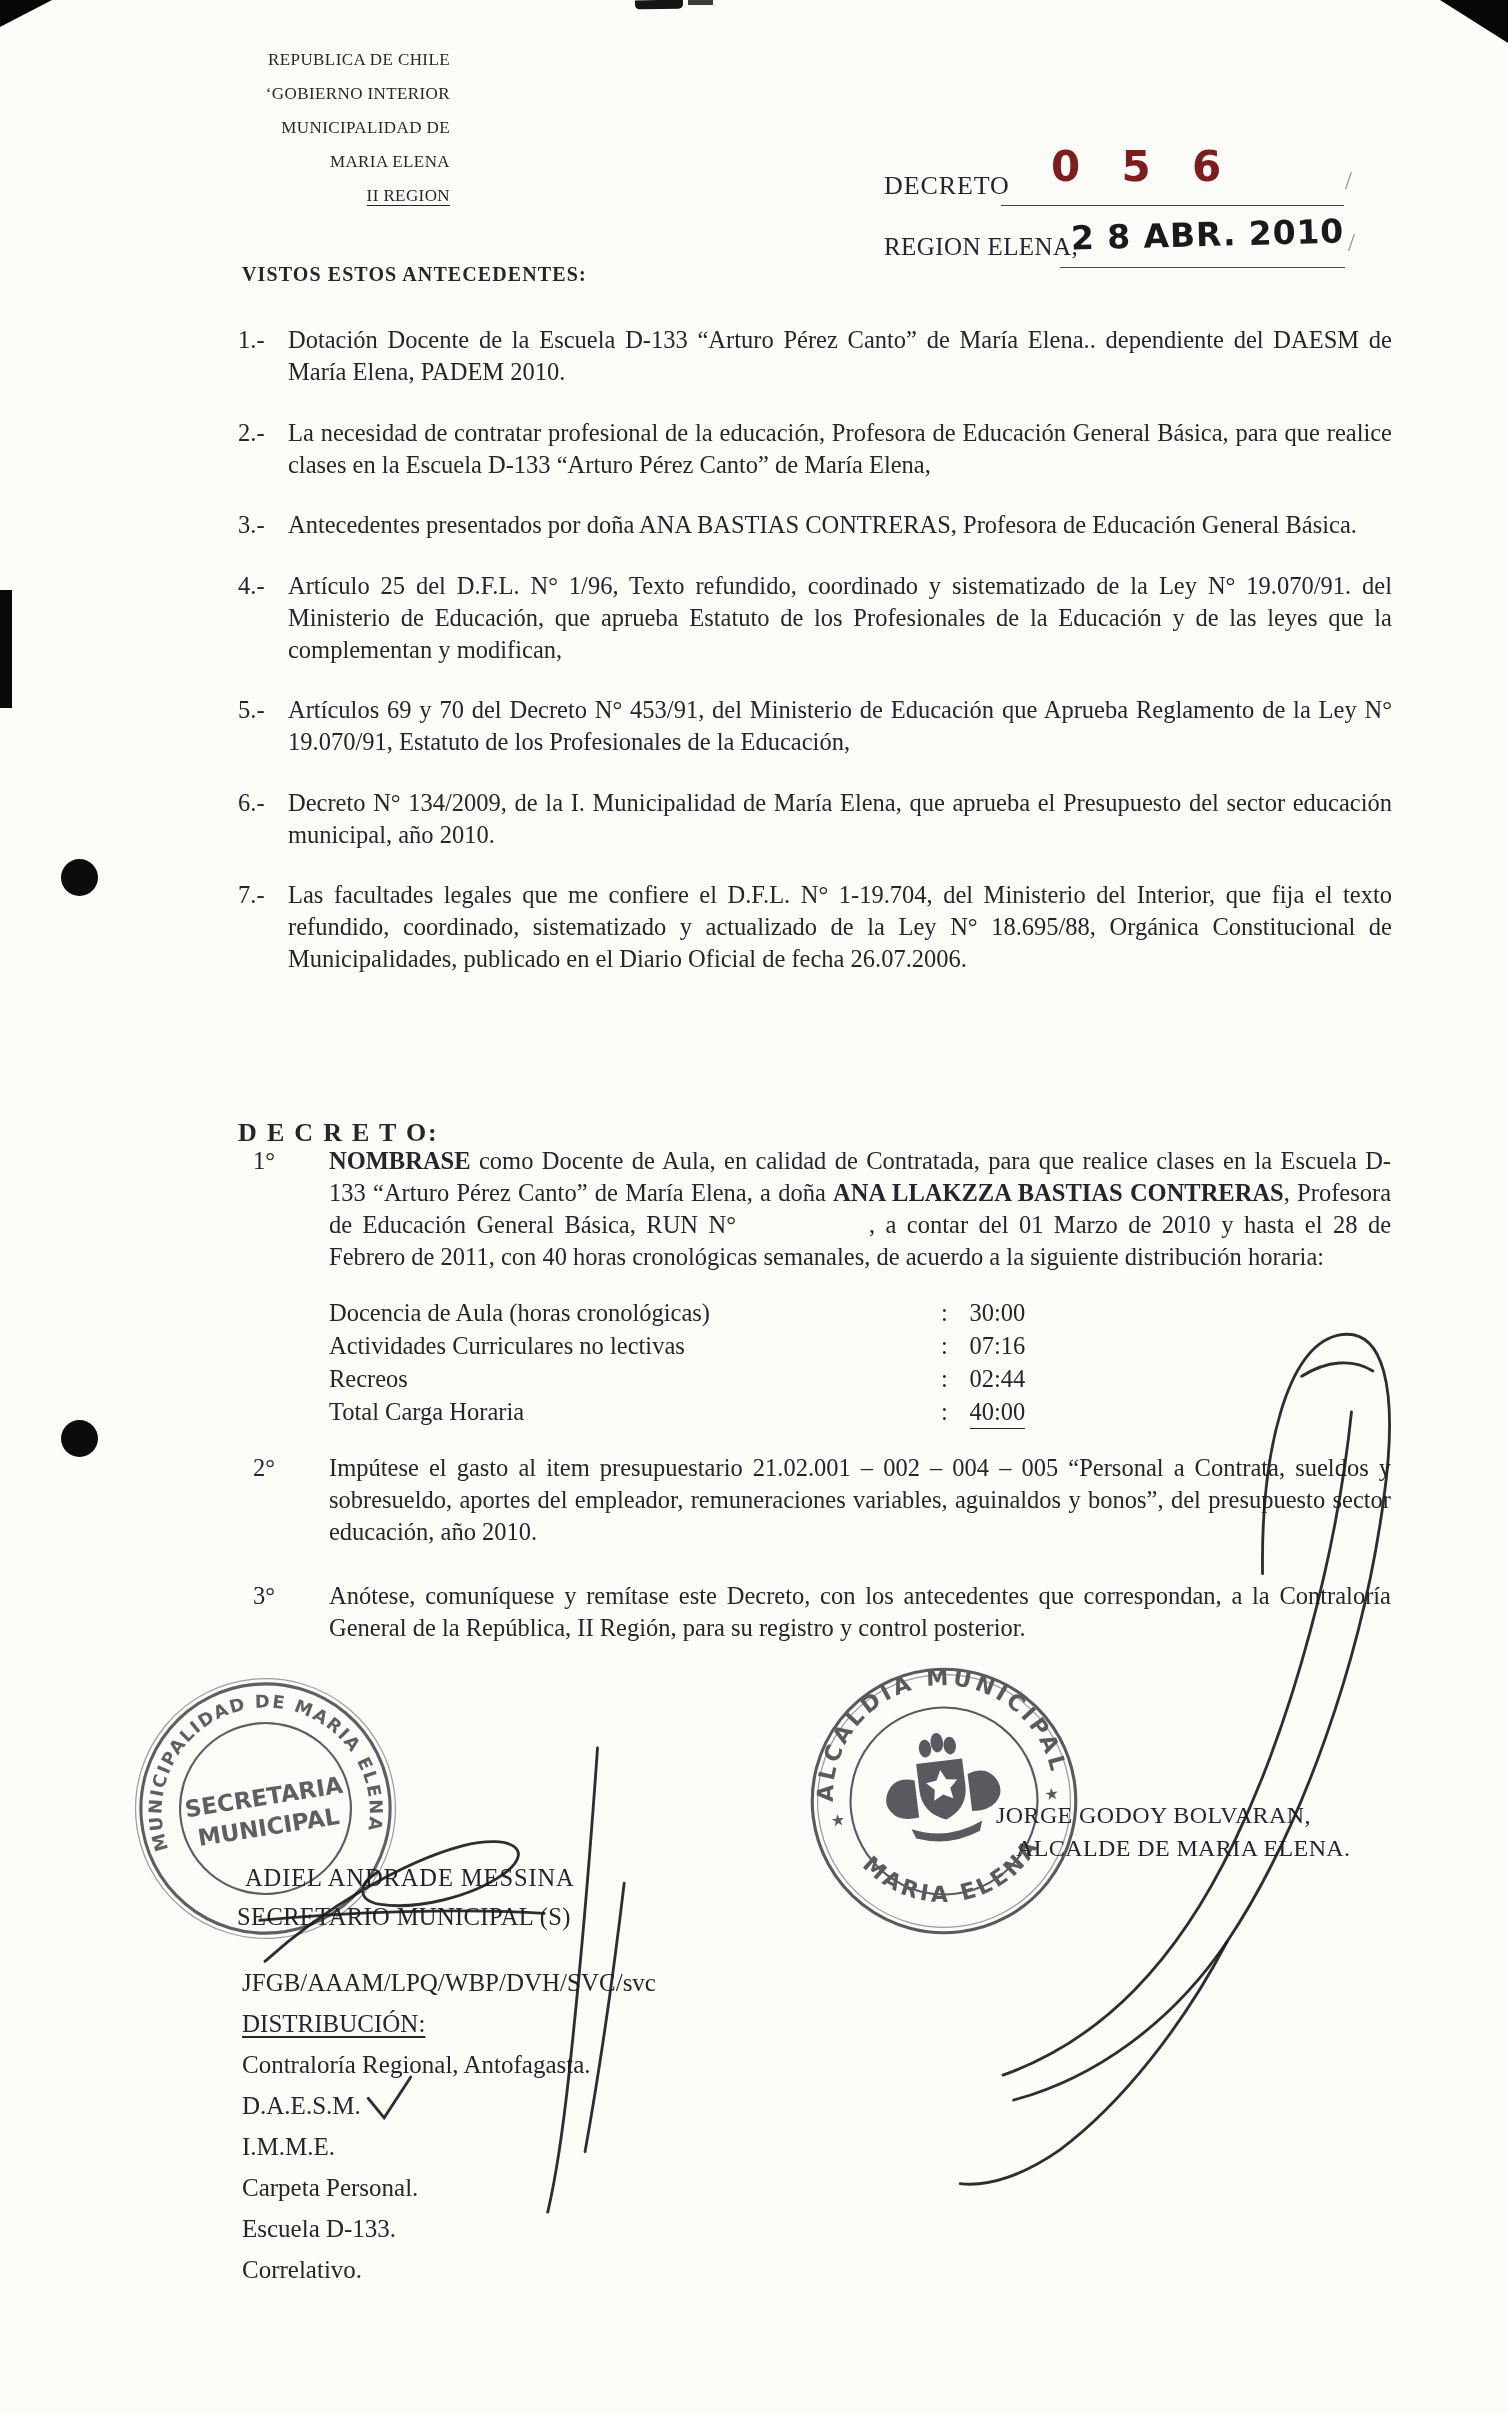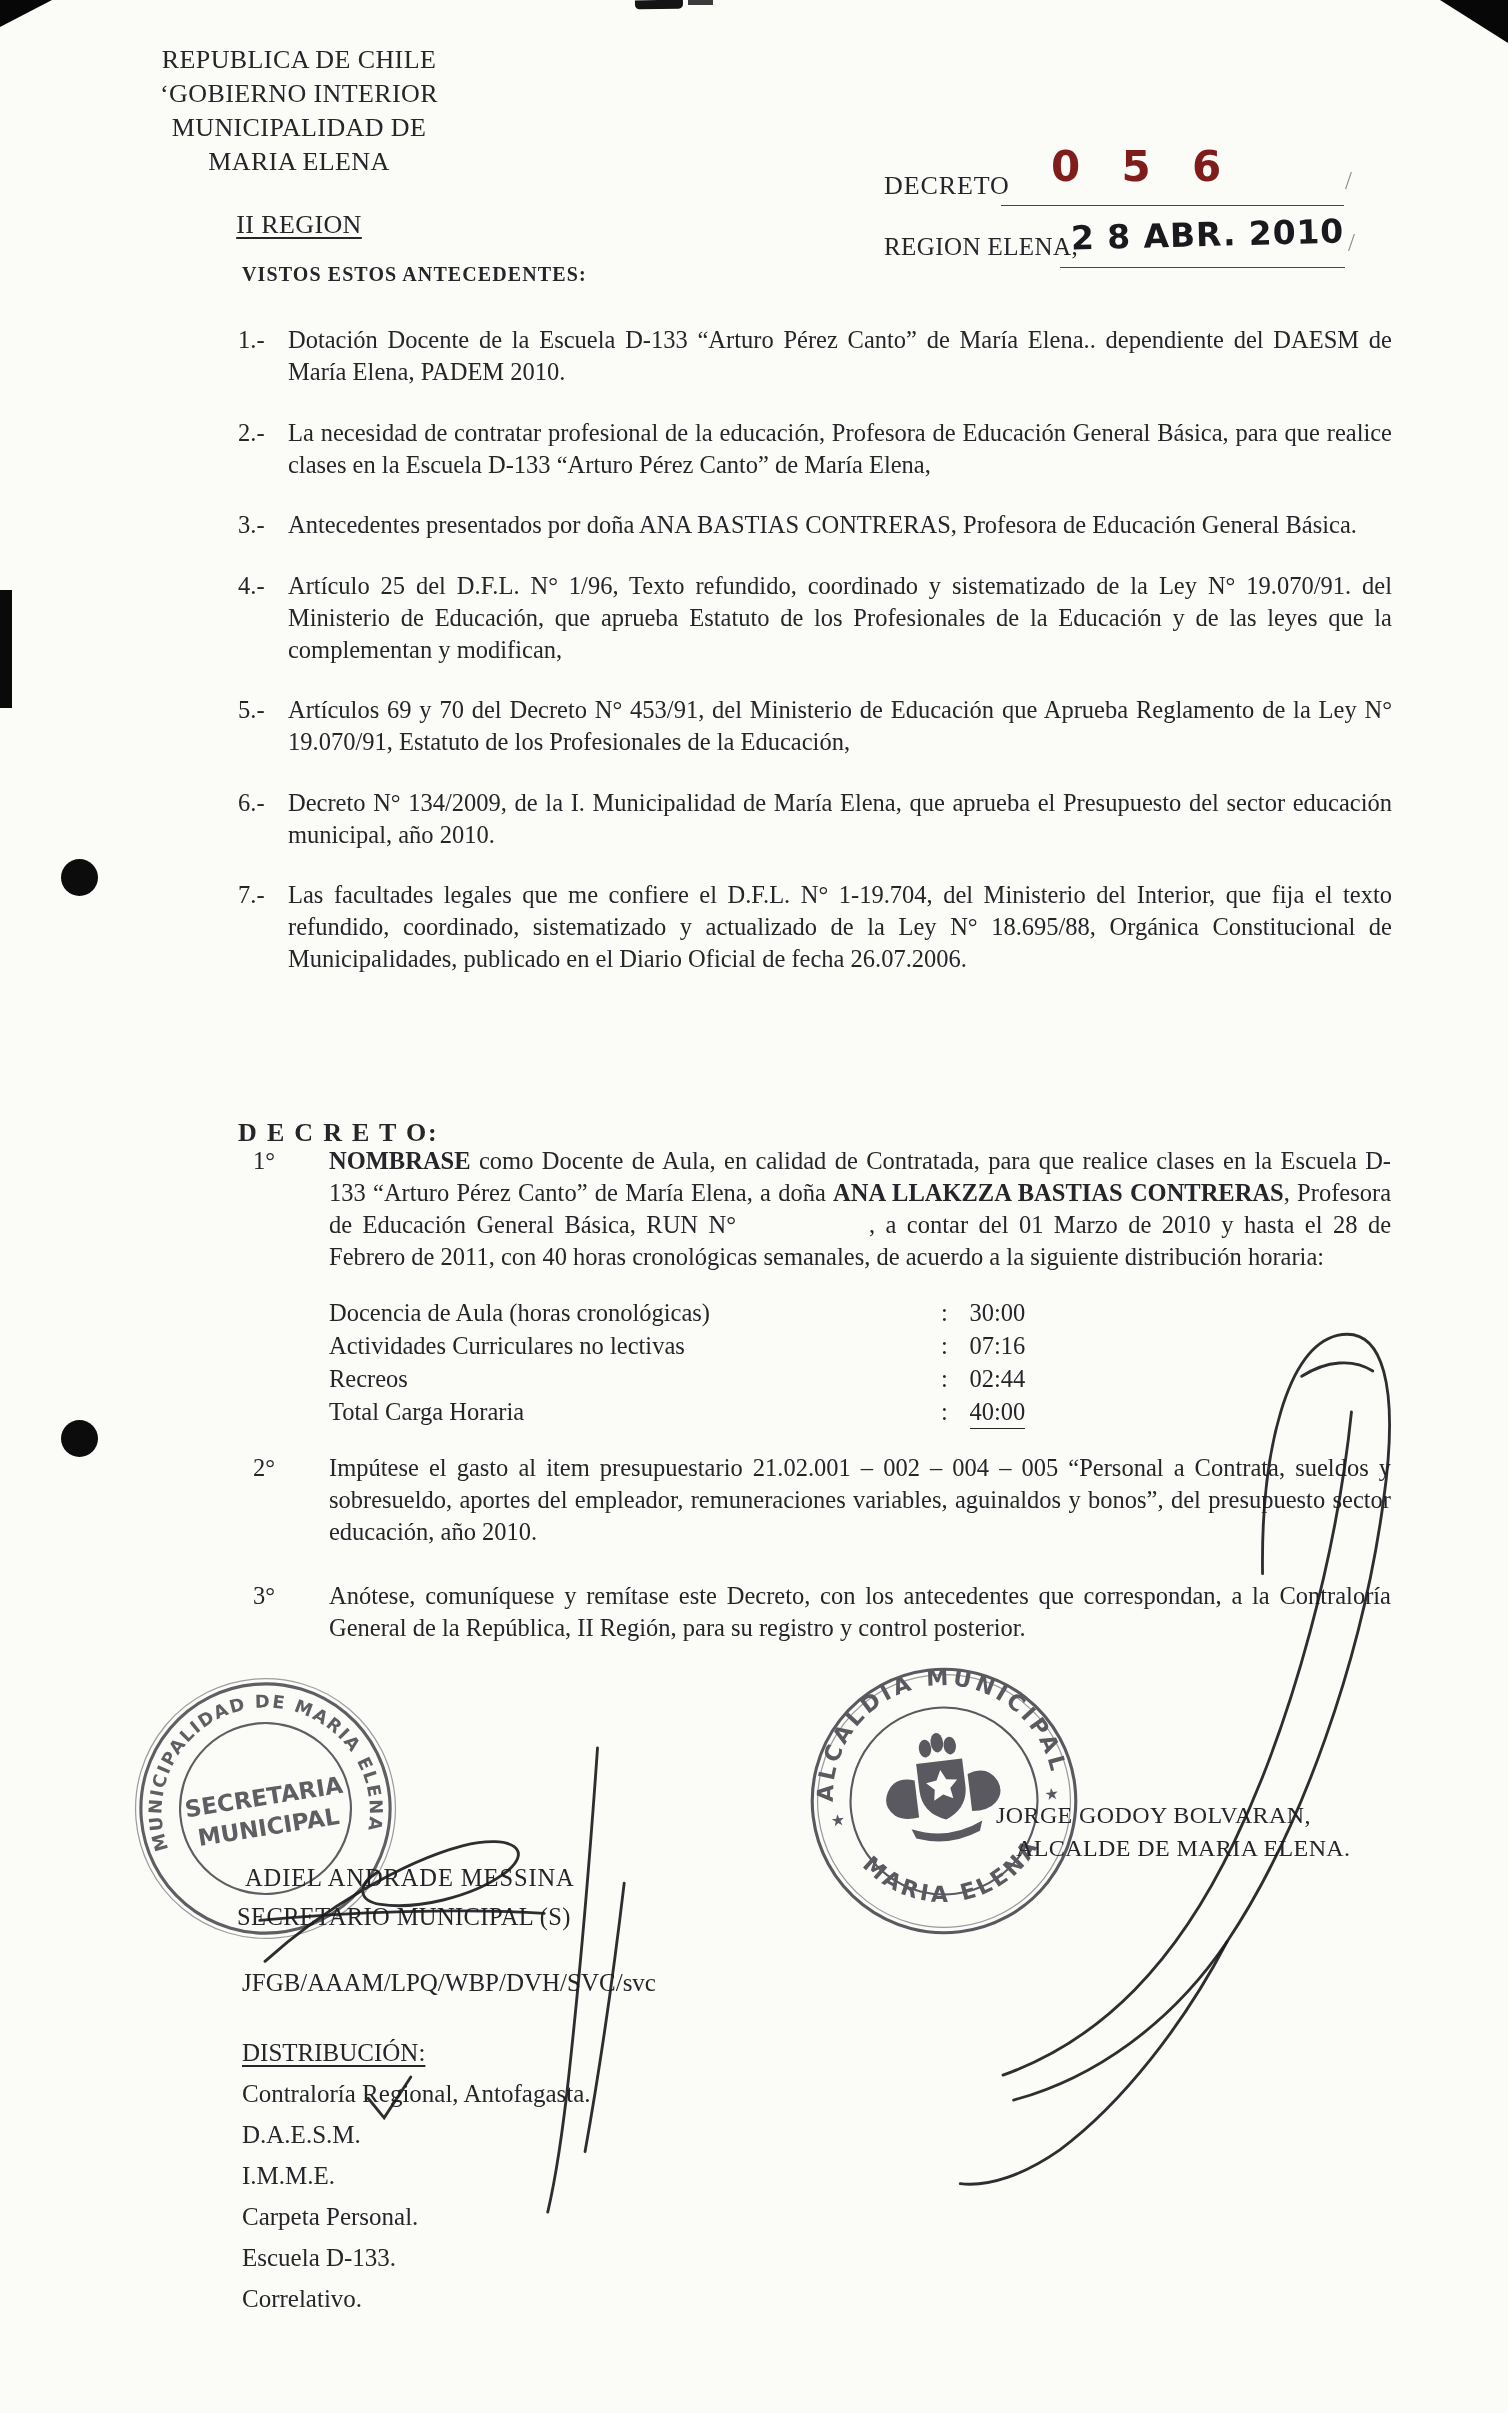--- a/index.html
+++ b/index.html
@@ -13,23 +13,23 @@
   .corner-tr { position:absolute; right:0; top:0; width:68px; height:43px; background:#070707;
                clip-path:polygon(0 0,100% 0,100% 100%); }
   .top-smudge1 { position:absolute; left:635px; top:0; width:48px; height:9px; background:#141414;
                  border-radius:0 0 4.4px 4.4px; transform:rotate(-1deg); }
   .top-smudge2 { position:absolute; left:688px; top:0; width:25px; height:5.3px; background:#3a3a3a; }
   .edge-bar { position:absolute; left:0; top:590px; width:11.6px; height:118px; background:#0a0a0a; }
   .hole { position:absolute; left:61px; width:37px; height:37px; border-radius:50%; background:#0c0c0c; }
   .hole1 { top:859px; } .hole2 { top:1420px; }
 
   
-  .letterhead { position:absolute; left:148px; top:43px; width:302px; text-align:center;
-                font-size:26px; line-height:34px; letter-spacing:0.4px; }
-  .underlined { text-decoration:underline; text-underline-offset:3.6px;margin-top:29px; }
+  .letterhead { position:absolute; left:148px; top:43px; width:302px; text-align:right;
+                font-size:17px; line-height:34px; letter-spacing:0.4px; }
+  .underlined { text-decoration:underline; text-underline-offset:3.6px; }
 
   
   .decreto-label { position:absolute; left:884px; top:171px; font-size:26px; letter-spacing:0.9px;text-align:right; }
   .place-label   { position:absolute; left:884px; top:233px; font-size:25px; letter-spacing:0.4px; }
   .rule { position:absolute; height:0; border-bottom:1.8px solid #46464a; }
   .rule1 { left:1001px; top:205px; width:343px; }
   .rule2 { left:1060px; top:267px; width:285px; }
   .decreto-number { position:absolute; left:1051px; top:142px; font-family:"DejaVu Sans", sans-serif;
                     font-weight:bold; font-size:42px; letter-spacing:13.3px; color:#7f1d1d; }
   .date-stamp { position:absolute; left:1071px; top:215px; font-family:"DejaVu Sans", sans-serif;

